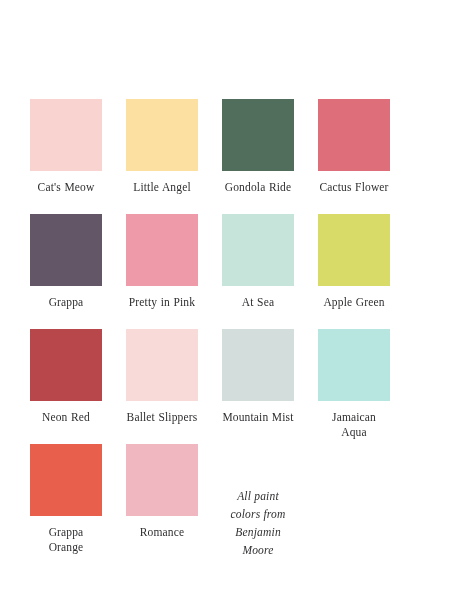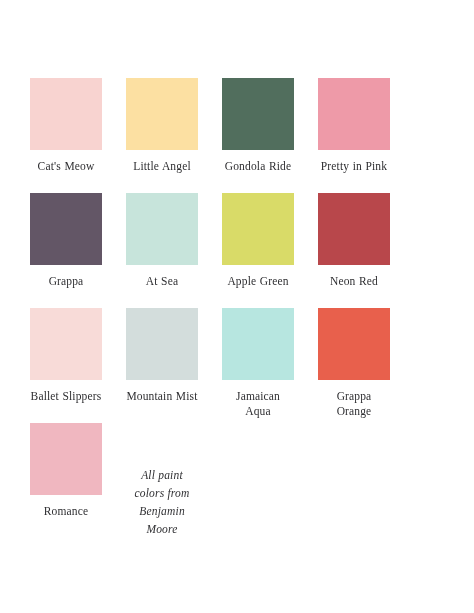--- a/index.html
+++ b/index.html
@@ -12,21 +12,21 @@
     background: #ffffff;
     font-family: "Liberation Serif", "DejaVu Serif", serif;
     overflow: hidden;
   }
 
   #palette-sheet {
     position: relative;
     width: 375px;
     height: 613px;
     box-sizing: border-box;
-    padding: 78px 30px 0 30px;
+    padding: 99px 30px 0 30px;
   }
 
   .palette-grid {
     display: grid;
     grid-template-columns: repeat(4, 1fr);
     grid-template-rows: repeat(4, 115px);
     column-gap: 24px;
     row-gap: 0;
   }
 
@@ -93,29 +93,35 @@
           <span style="display: block;">Little Angel</span>
         </div>
       </div>
       <div class="swatch-cell">
         <div class="swatch-chip" style="background-color: rgb(81, 110, 93);"></div>
         <div class="swatch-label">
           <span style="display: block;">Gondola Ride</span>
         </div>
       </div>
       <div class="swatch-cell">
-        <div class="swatch-chip" style="background-color: rgb(238, 154, 168);"></div>
+        <div class="swatch-chip" style="background-color: rgb(222, 110, 121);"></div>
         <div class="swatch-label">
-          <span style="display: block;">Pretty in Pink</span>
+          <span style="display: block;">Cactus Flower</span>
         </div>
       </div>
       <div class="swatch-cell">
         <div class="swatch-chip" style="background-color: rgb(99, 86, 102);"></div>
         <div class="swatch-label">
           <span style="display: block;">Grappa</span>
+        </div>
+      </div>
+      <div class="swatch-cell">
+        <div class="swatch-chip" style="background-color: rgb(238, 154, 168);"></div>
+        <div class="swatch-label">
+          <span style="display: block;">Pretty in Pink</span>
         </div>
       </div>
       <div class="swatch-cell">
         <div class="swatch-chip" style="background-color: rgb(199, 228, 219);"></div>
         <div class="swatch-label">
           <span style="display: block;">At Sea</span>
         </div>
       </div>
       <div class="swatch-cell">
         <div class="swatch-chip" style="background-color: rgb(217, 219, 104);"></div>

